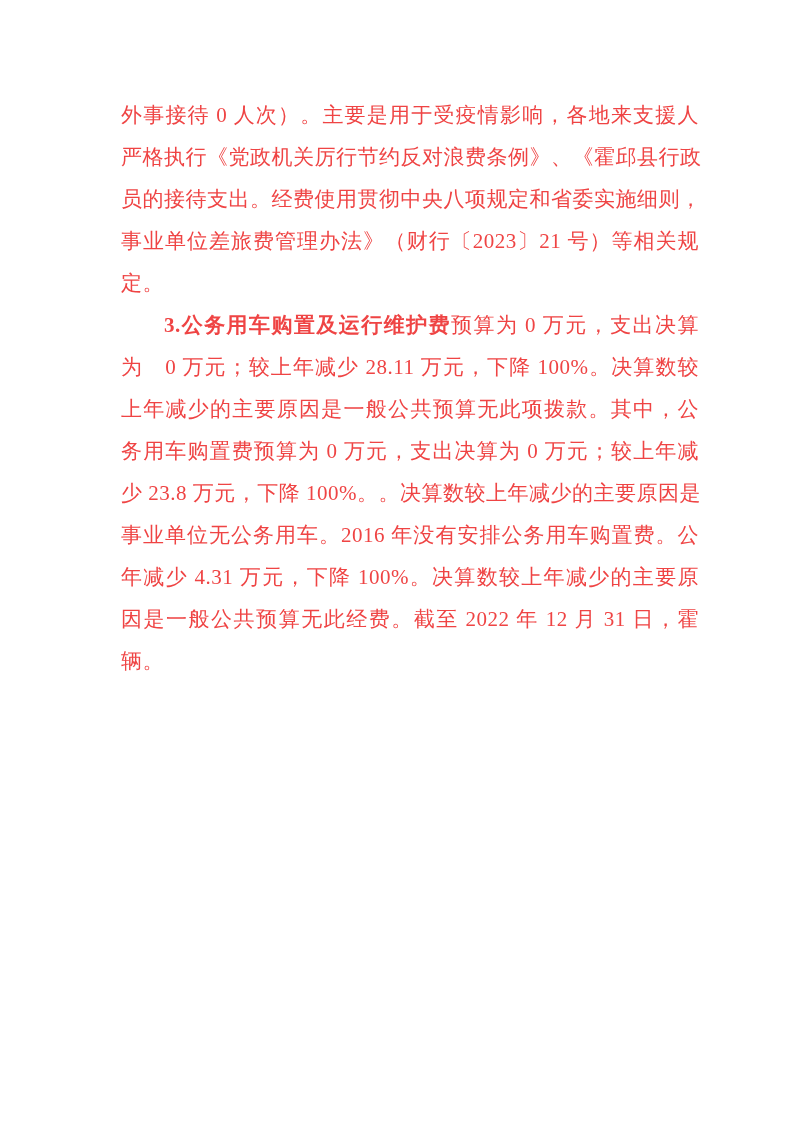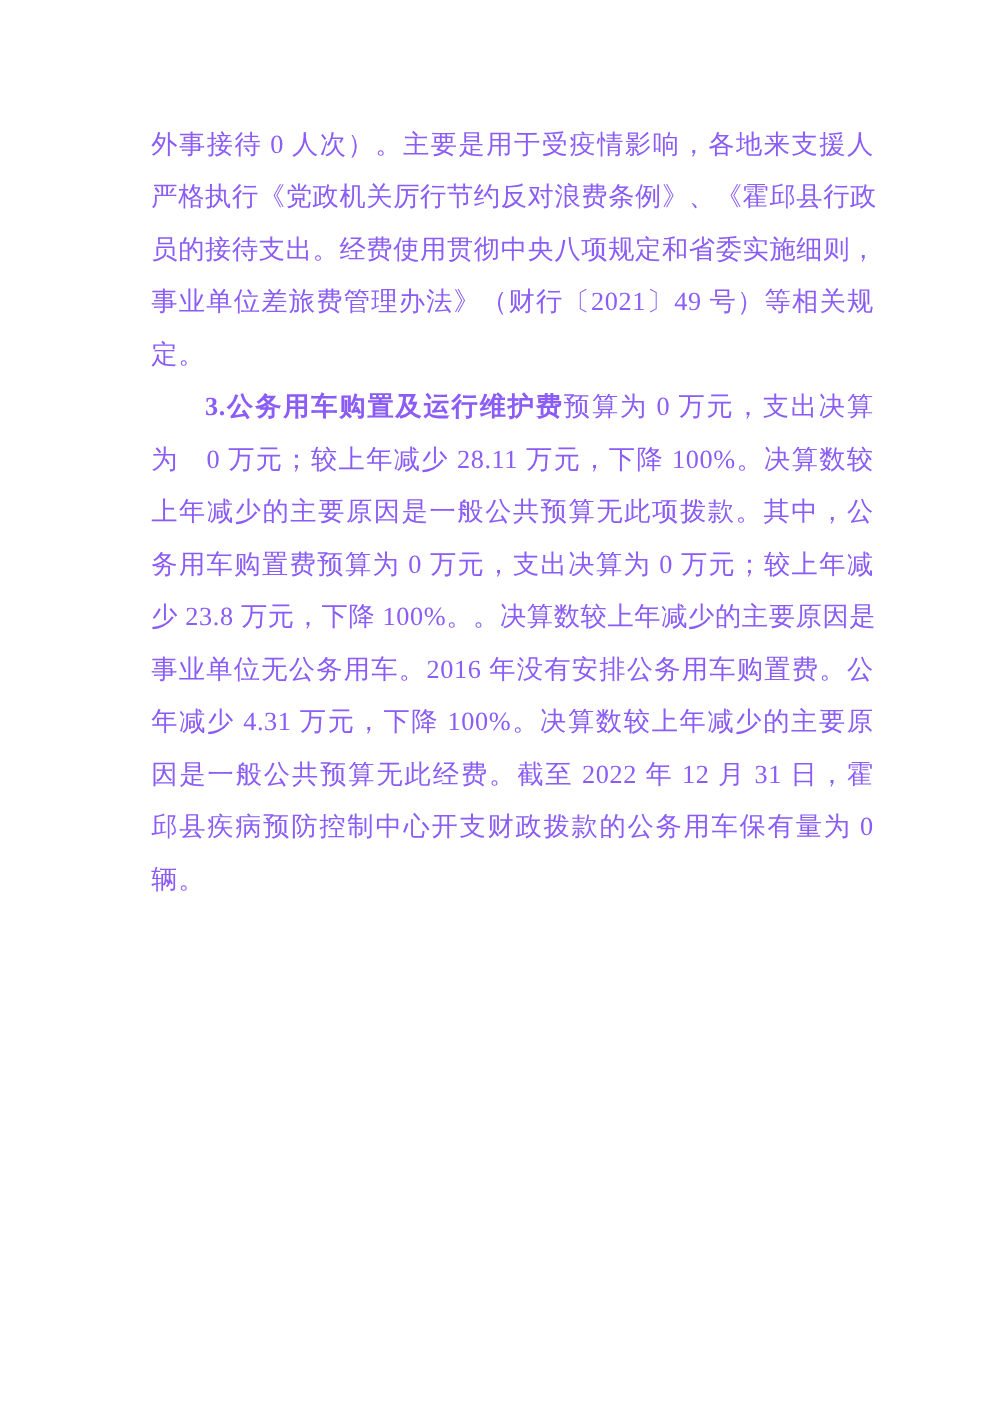--- a/index.html
+++ b/index.html
@@ -44,34 +44,33 @@
     text-indent: 43px;
   }
   .run-bold {
     font-weight: bold;
   }
 </style>
 </head>
 <body>
 
 <div class="page">
-  <div class="text-block" style="color: #8b5cf6;">
+  <div class="text-block" style="color: #ef4444;">
       <div class="paragraph">
         <div class="line"><span class="run">外事接待 0 人次）。主要是用于受疫情影响，各地来支援人</span></div>
         <div class="line"><span class="run">严格执行《党政机关厉行节约反对浪费条例》、《霍邱县行政</span></div>
         <div class="line"><span class="run">员的接待支出。经费使用贯彻中央八项规定和省委实施细则，</span></div>
-        <div class="line"><span class="run">事业单位差旅费管理办法》（财行〔2021〕49 号）等相关规</span></div>
+        <div class="line"><span class="run">事业单位差旅费管理办法》（财行〔2023〕21 号）等相关规</span></div>
         <div class="line para-last"><span class="run">定。</span></div>
       </div>
       <div class="paragraph">
         <div class="line indent"><span class="run-bold">3.公务用车购置及运行维护费</span><span class="run">预算为 0 万元，支出决算</span></div>
         <div class="line"><span class="run">为　0 万元；较上年减少 28.11 万元，下降 100%。决算数较</span></div>
         <div class="line"><span class="run">上年减少的主要原因是一般公共预算无此项拨款。其中，公</span></div>
         <div class="line"><span class="run">务用车购置费预算为 0 万元，支出决算为 0 万元；较上年减</span></div>
         <div class="line"><span class="run">少 23.8 万元，下降 100%。。决算数较上年减少的主要原因是</span></div>
         <div class="line"><span class="run">事业单位无公务用车。2016 年没有安排公务用车购置费。公</span></div>
         <div class="line"><span class="run">年减少 4.31 万元，下降 100%。决算数较上年减少的主要原</span></div>
         <div class="line"><span class="run">因是一般公共预算无此经费。截至 2022 年 12 月 31 日，霍</span></div>
-        <div class="line"><span class="run">邱县疾病预防控制中心开支财政拨款的公务用车保有量为 0</span></div>
         <div class="line para-last"><span class="run">辆。</span></div>
       </div>
     </div>
 </div>
 
 </body></html>

